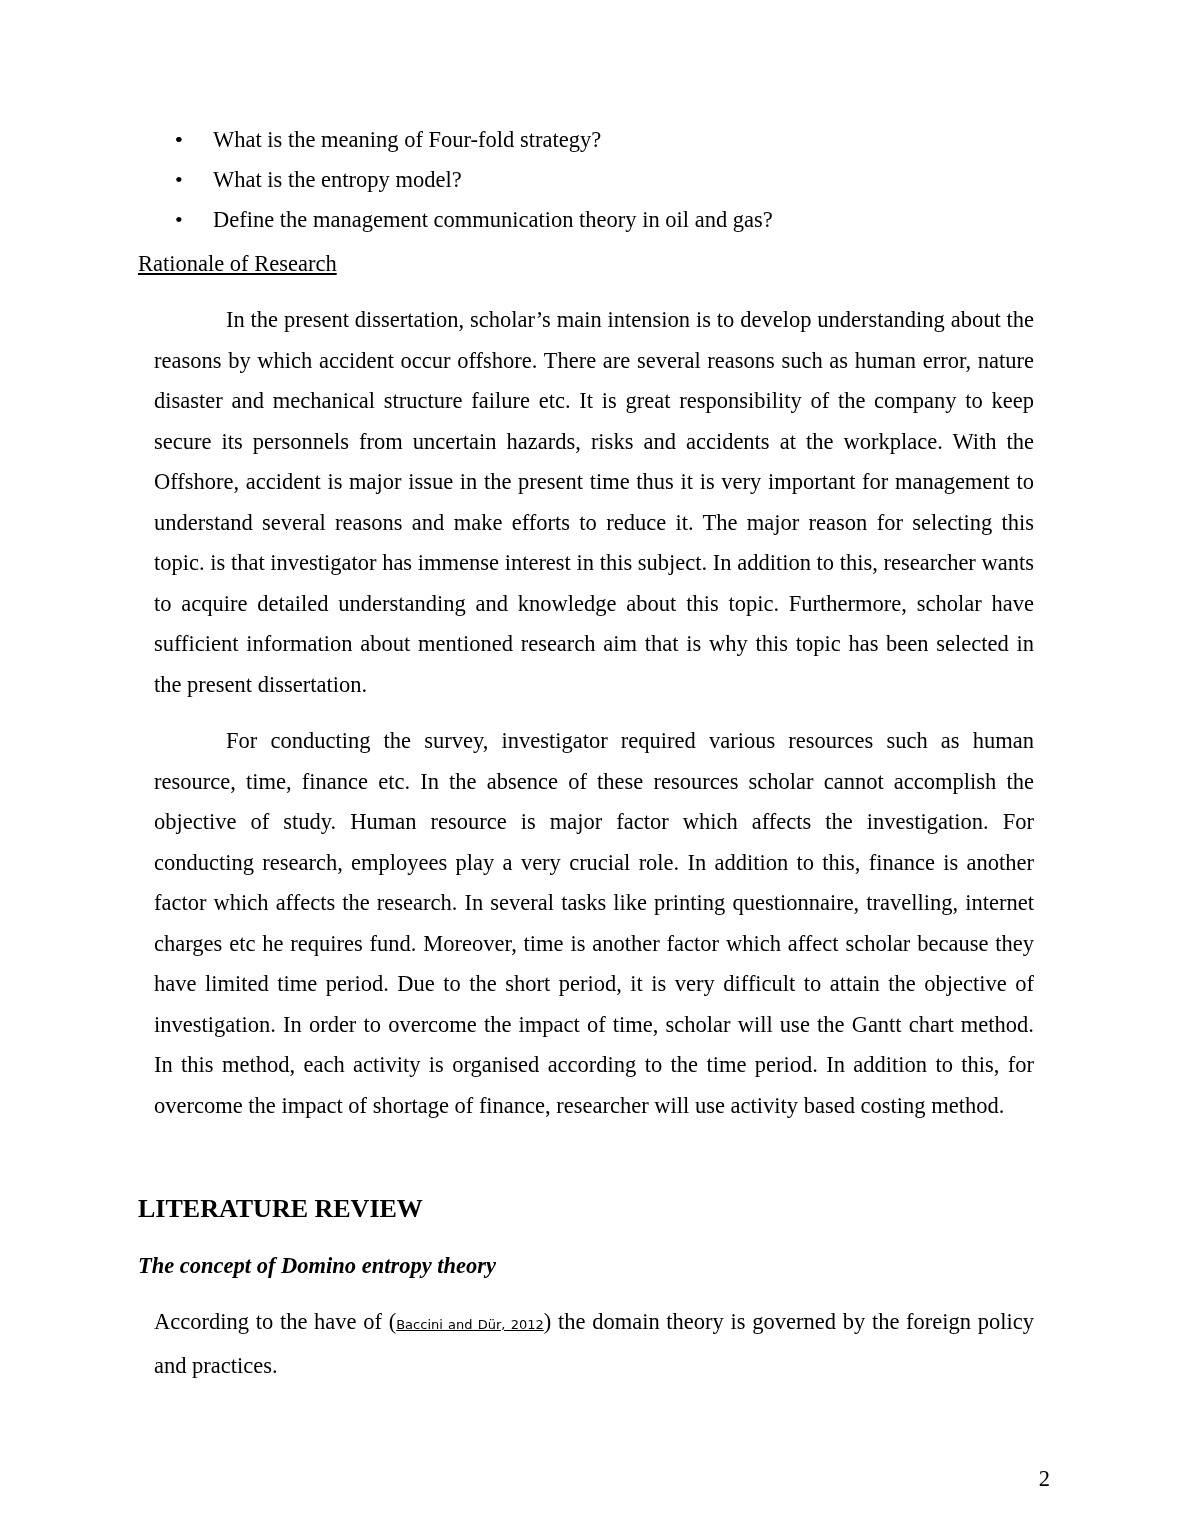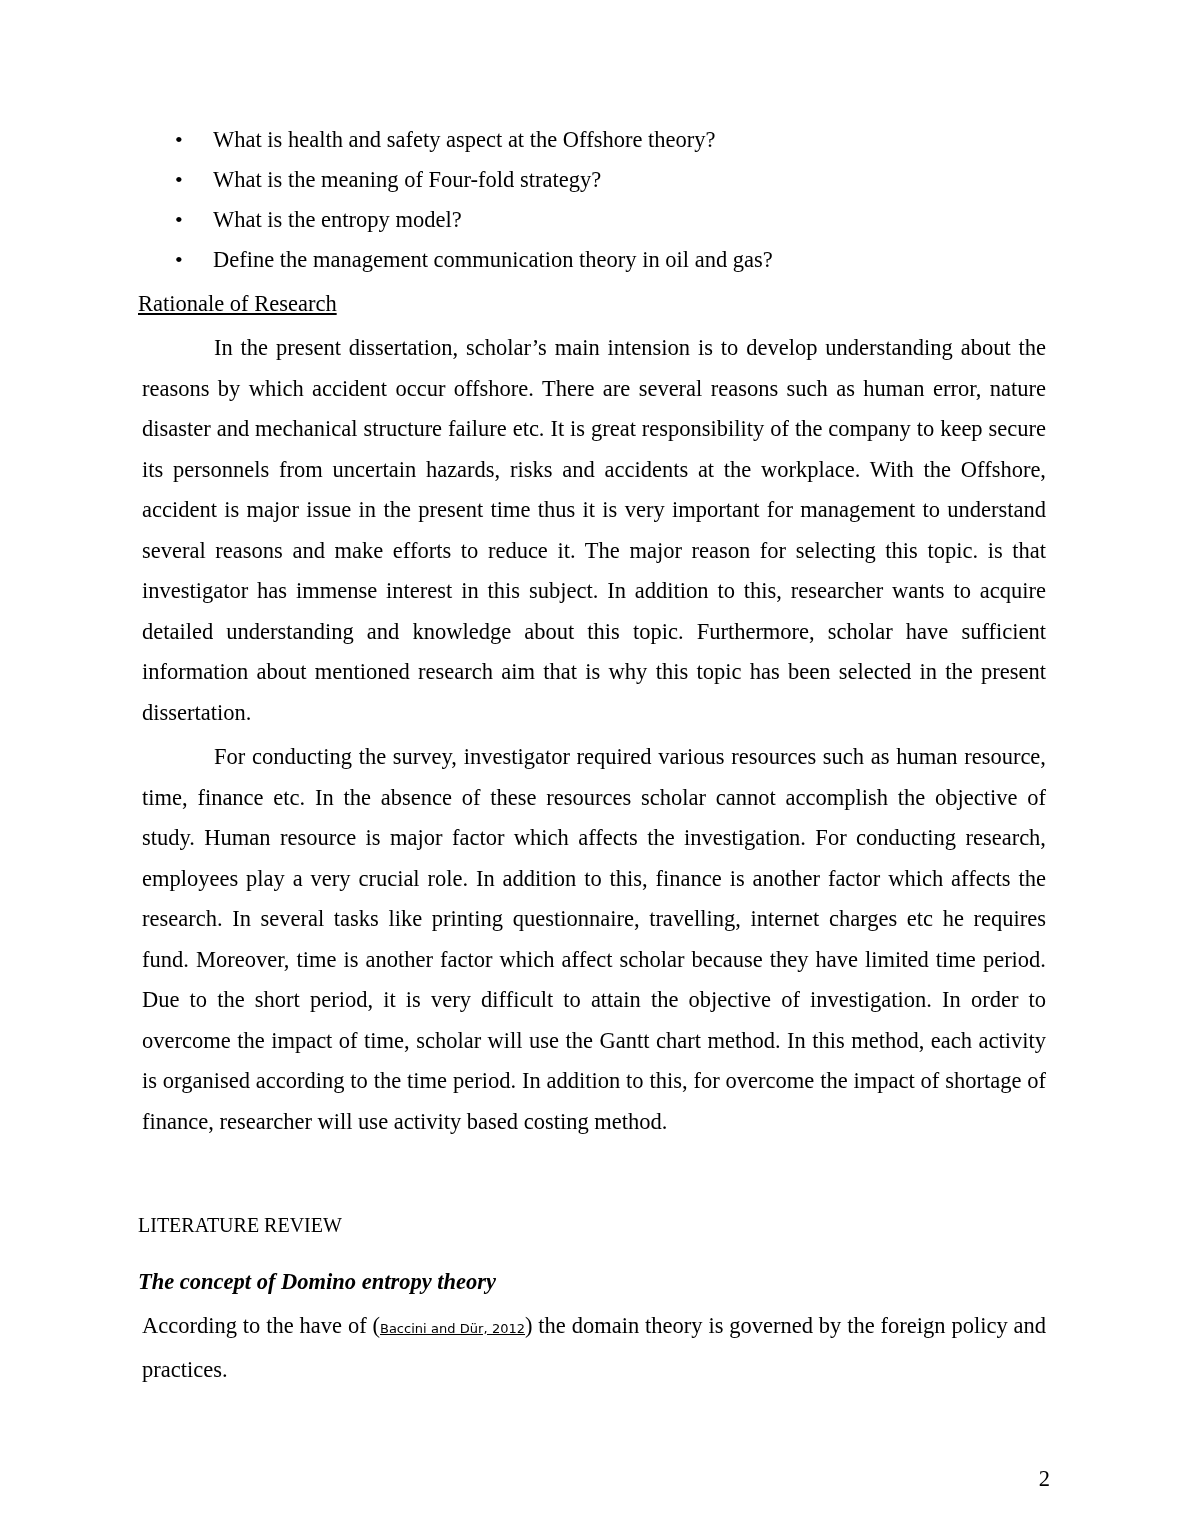--- a/index.html
+++ b/index.html
@@ -41,29 +41,29 @@
   .heading-underline {
     font-size: 22.5px;
     line-height: 40px;
     text-decoration: underline;
     margin: 0 0 0 0;
   }
   p.body-text {
     font-size: 22.5px;
     line-height: 40.5px;
     text-align: justify;
-    margin: 4px;
+    margin: 16px;
     text-indent: 72px;
   }
   p.body-text.no-indent {
     text-indent: 0;
   }
   h1.section-title {
-    font-size: 20px;
-    font-weight: normal;
+    font-size: 26px;
+    font-weight: bold;
     margin: 62px 0 0 0;
     line-height: 42px;
   }
   h2.sub-title {
     font-size: 22.5px;
     font-weight: bold;
     font-style: italic;
     margin: 16px 0 0 0;
     line-height: 40px;
   }
@@ -80,21 +80,20 @@
   }
 </style>
 </head>
 <body>
 
 <div class="page">
 
   <ul class="bullet-list">
     <li>
       <span class="dot">•</span>
-      <span>What is health and safety aspect at the Offshore theory?</span>
     </li>
     <li>
       <span class="dot">•</span>
       <span>What is the meaning of Four-fold strategy?</span>
     </li>
     <li>
       <span class="dot">•</span>
       <span>What is the entropy model?</span>
     </li>
     <li>

